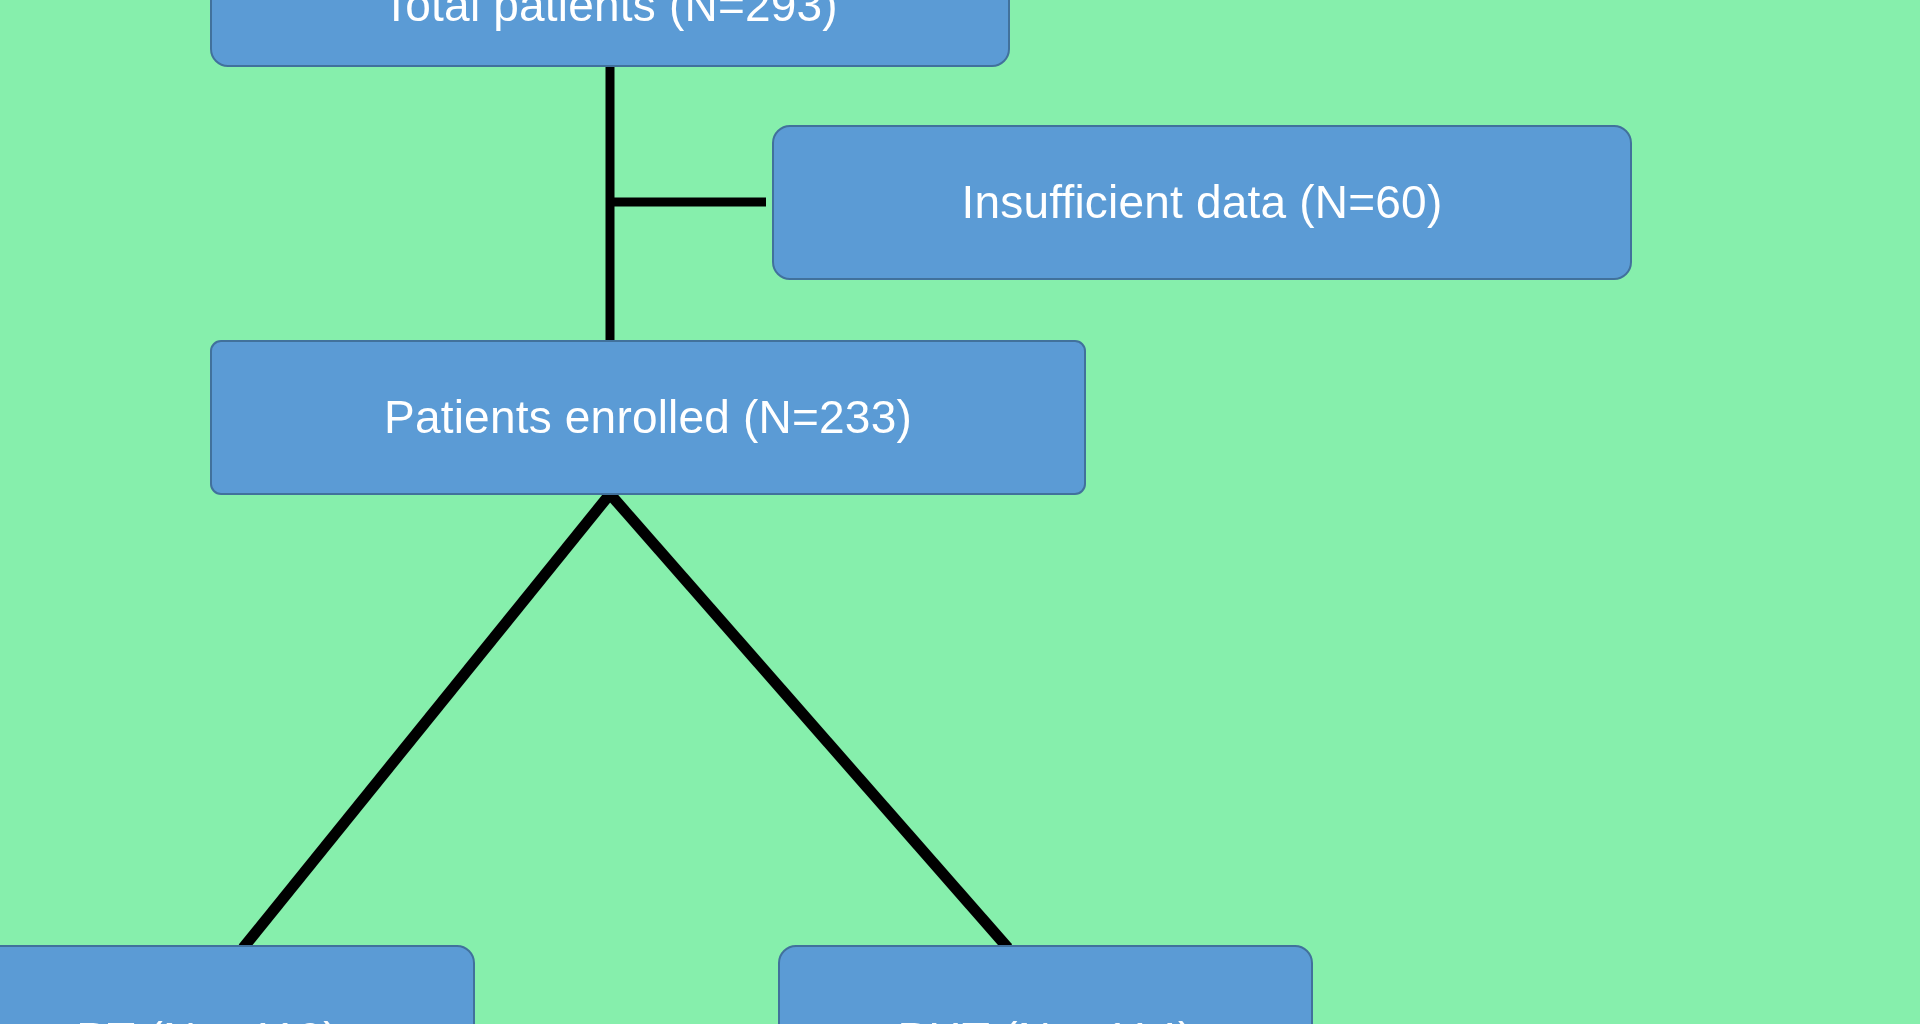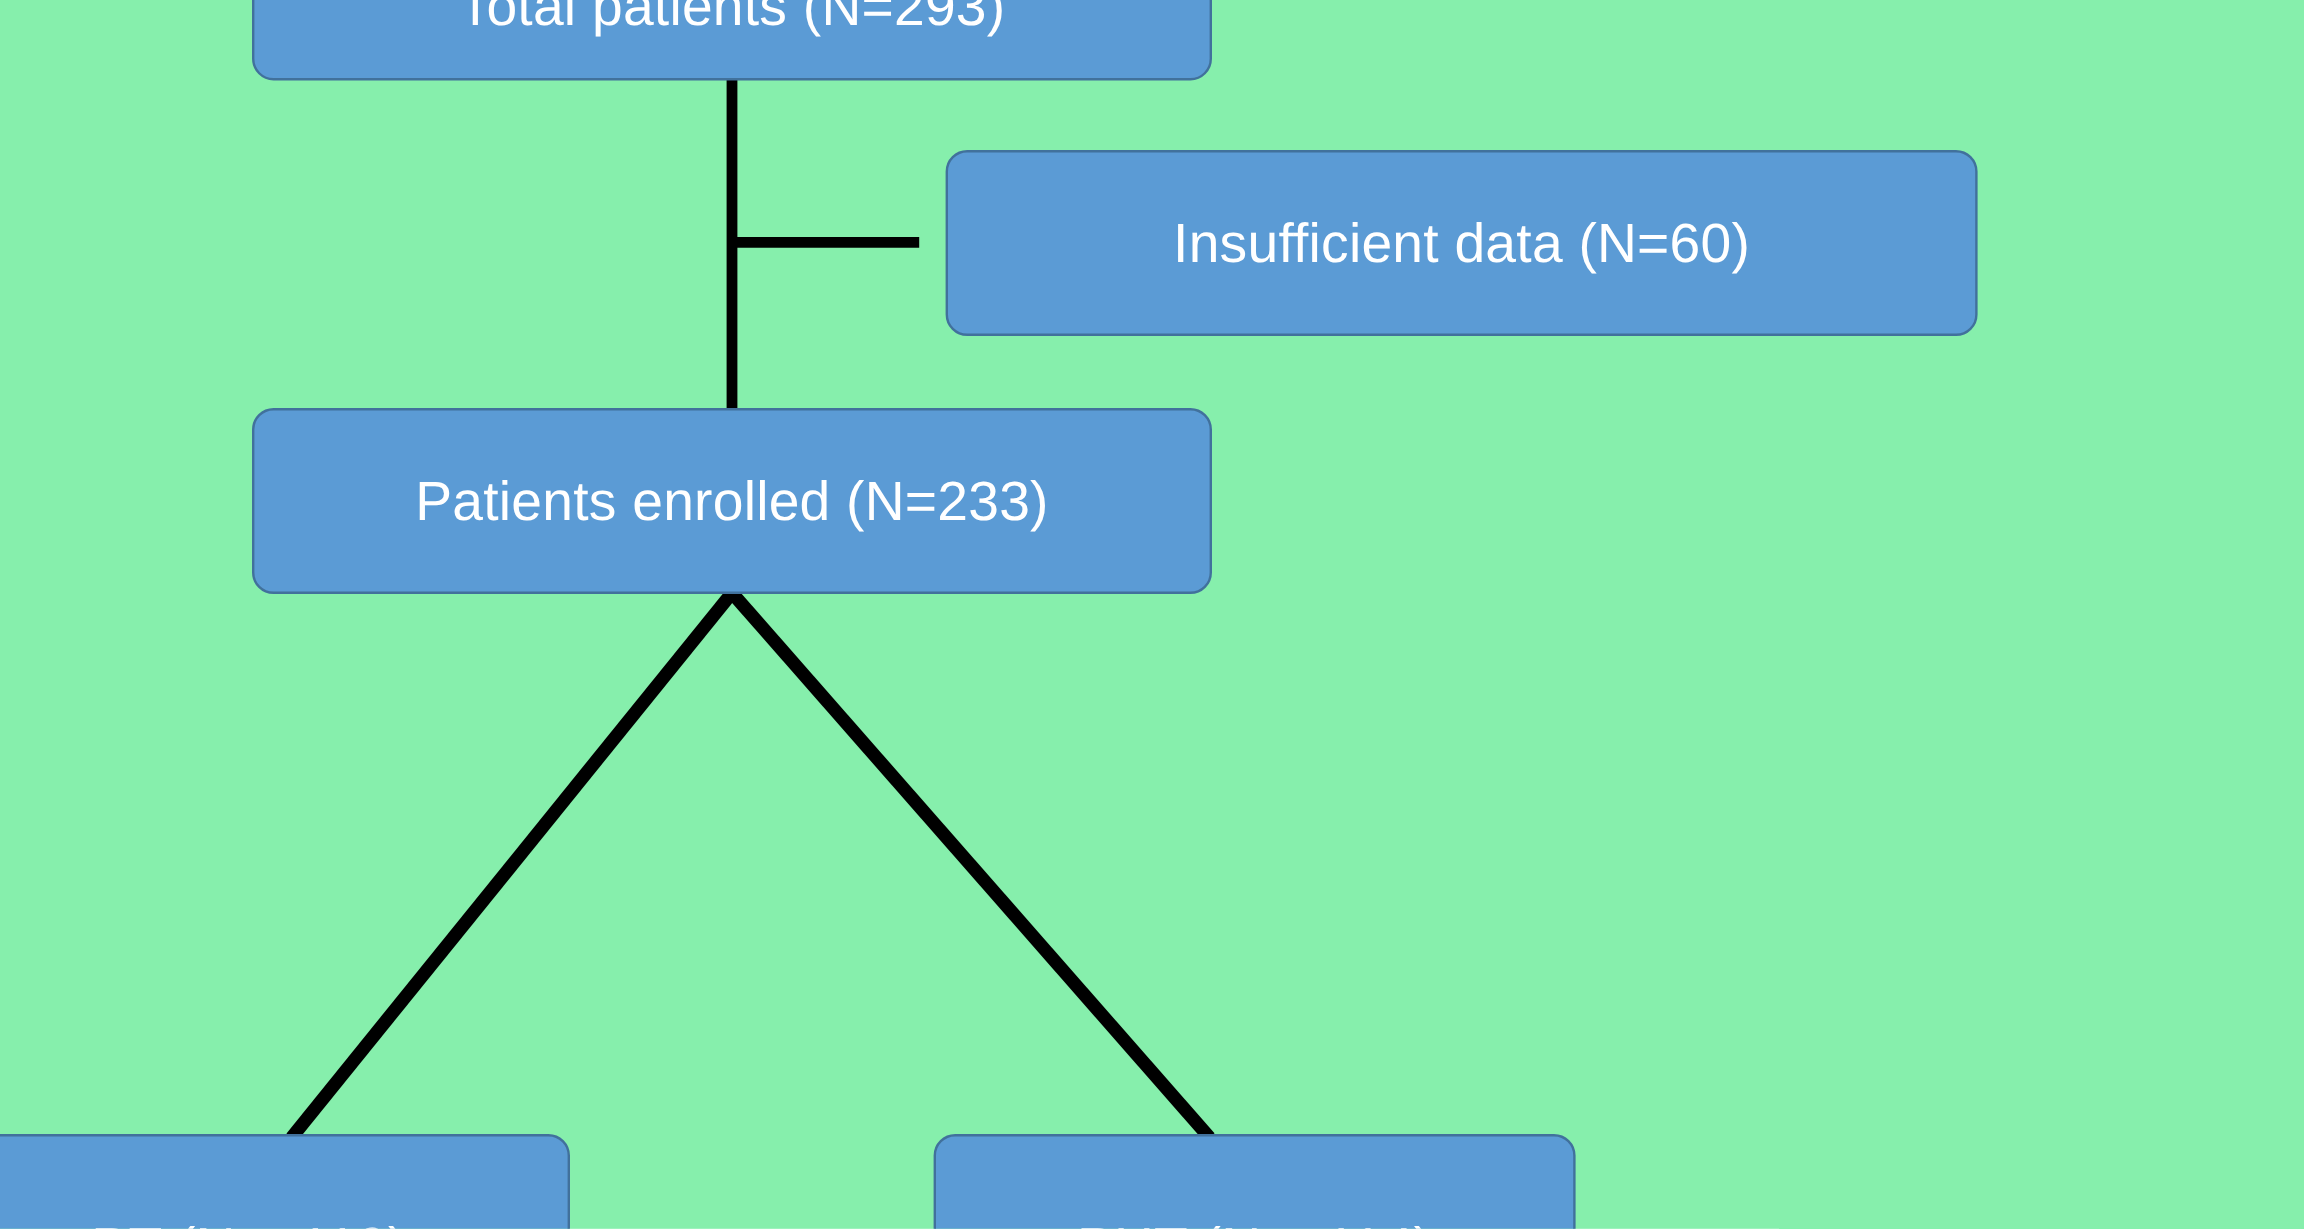--- a/index.html
+++ b/index.html
@@ -57,32 +57,33 @@
     top: -78px;
     width: 800px;
     height: 145px;
   }
   #node-total-patients .node-label {
     margin-top: 22px;
   }
 
   
   #node-insufficient-data {
-    left: 788px;
+    left: 772px;
     top: 125px;
     width: 860px;
     height: 155px;
   }
 
   
   #node-patients-enrolled {
     left: 210px;
     top: 340px;
-    width: 800px;
+    width: 876px;
     height: 155px;
+    border-radius: 11px;
   }
 
   
   #node-pt {
     left: -60px;
     top: 945px;
     width: 535px;
     height: 155px;
   }
   #node-pht {

